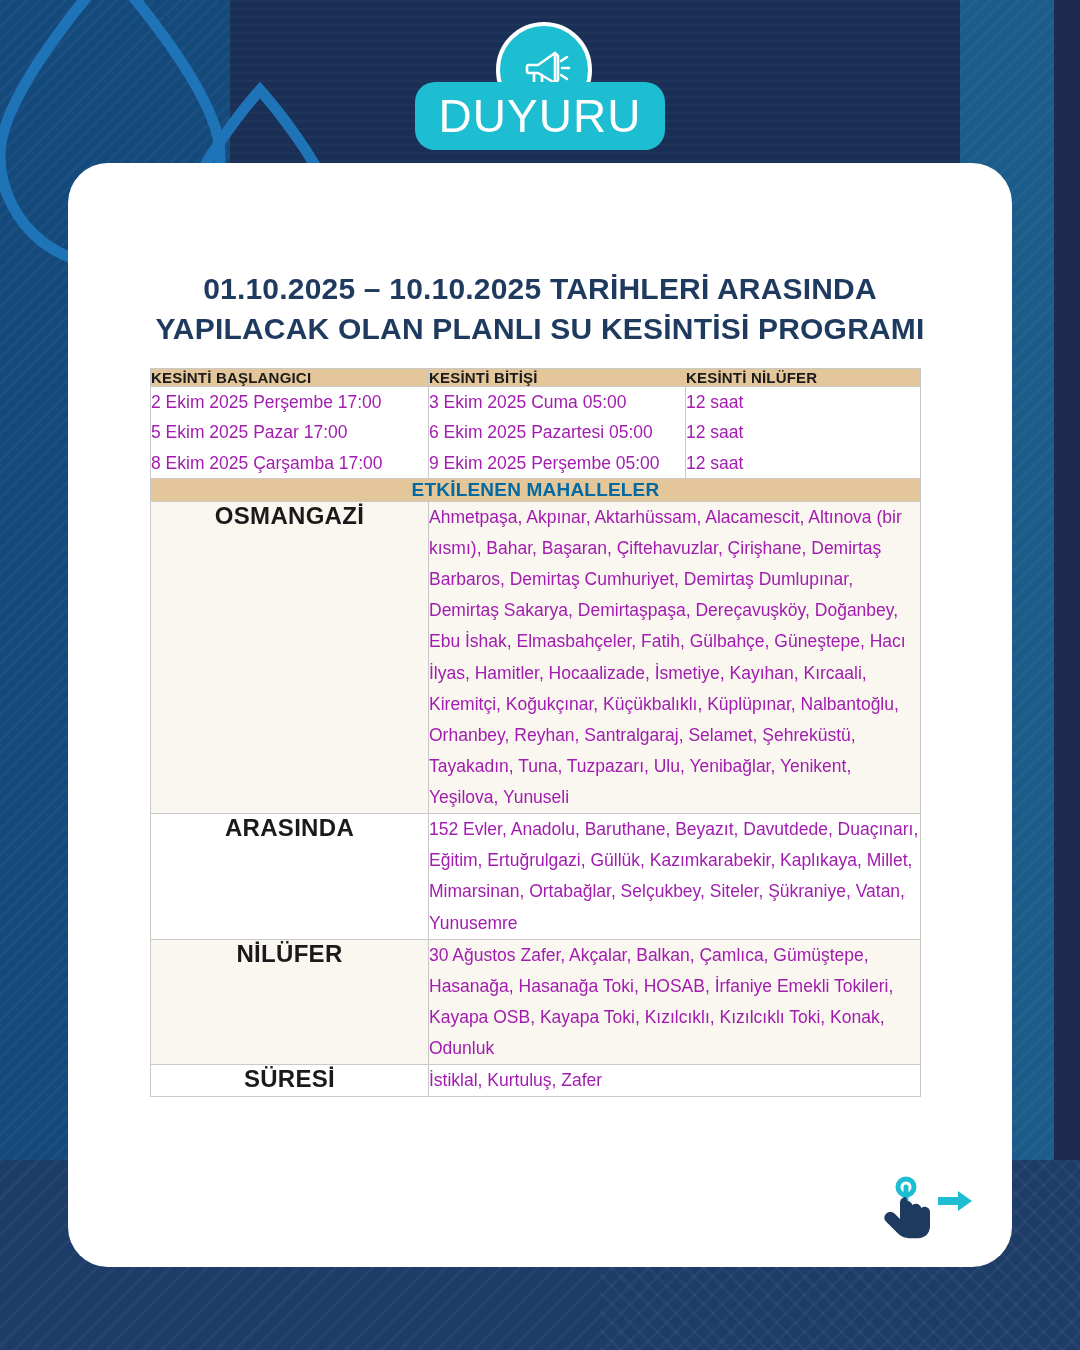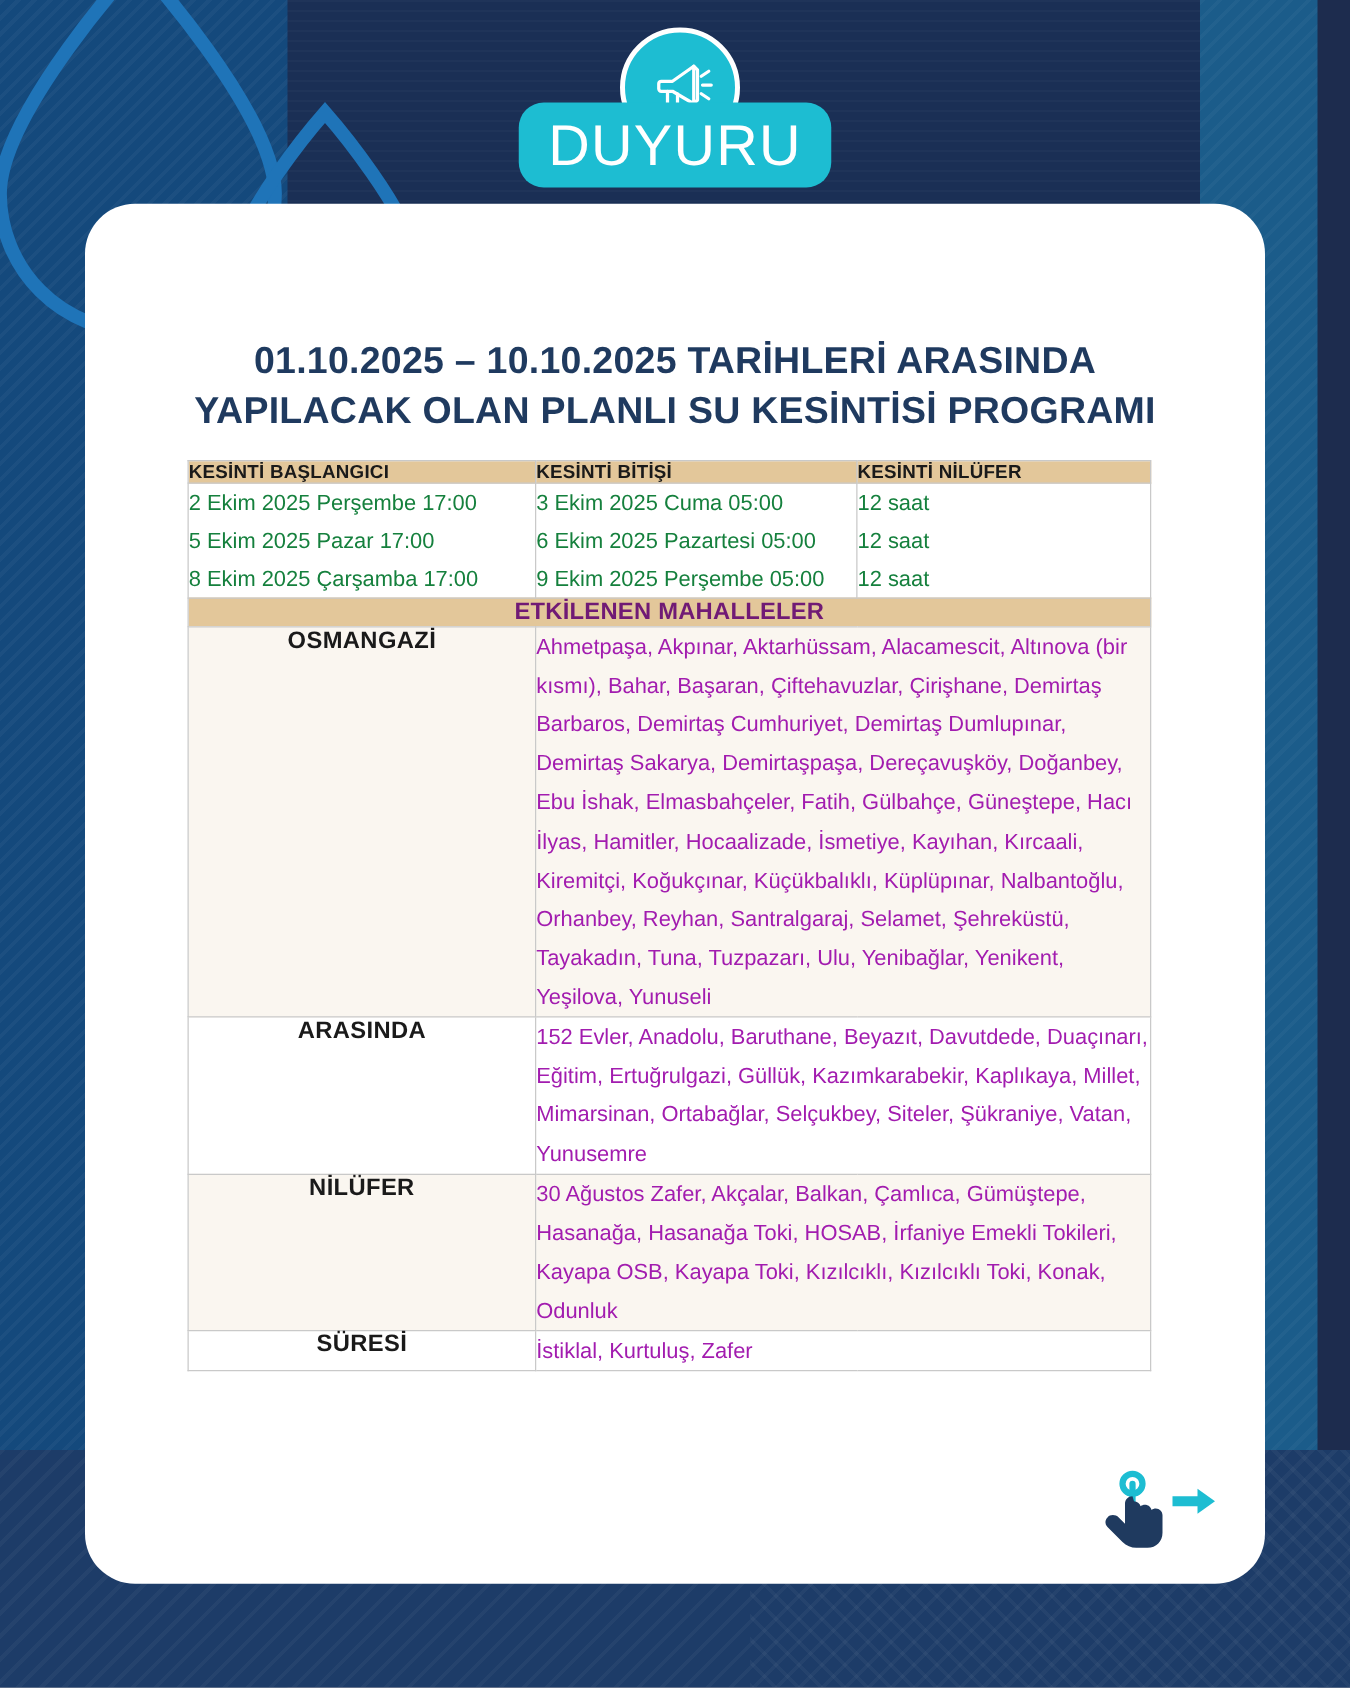--- a/index.html
+++ b/index.html
@@ -107,34 +107,34 @@
   .th-cell{
     background:#e3c79a;
     color:#1a1a1a;
     font-size:15px;font-weight:bold;
     padding:11px 14px;
     letter-spacing:.2px;
     white-space:nowrap;
   }
   .date-cell{
     background:#ffffff;
-    font-size:17.5px;color:#15803d;
+    font-size:17.5px;color:#a21caf;
     padding:12px 14px 16px 14px;
     line-height:1.73;
     margin-top:20px;
   }
   .banner{
-    background:#e3c79a;color:#701a75;
+    background:#e3c79a;color:#0369a1;
     font-size:19px;font-weight:bold;
     text-align:center;padding:11px 0;
     letter-spacing:.2px;
   }
   .dist-name{
     text-align:center;vertical-align:middle;
-    font-size:19px;font-weight:bold;color:#1a1a1a;
+    font-size:24px;font-weight:bold;color:#1a1a1a;
     letter-spacing:.3px;
     padding:6px;
   }
   .dist-list{
     font-size:17.5px;color:#a21caf;
     line-height:1.78;
     padding:11px 16px 12px 14px;
   }
   .row-alt .dist-name,.row-alt .dist-list{background:#faf6f0;}
   .row-plain .dist-name,.row-plain .dist-list{background:#ffffff;}

